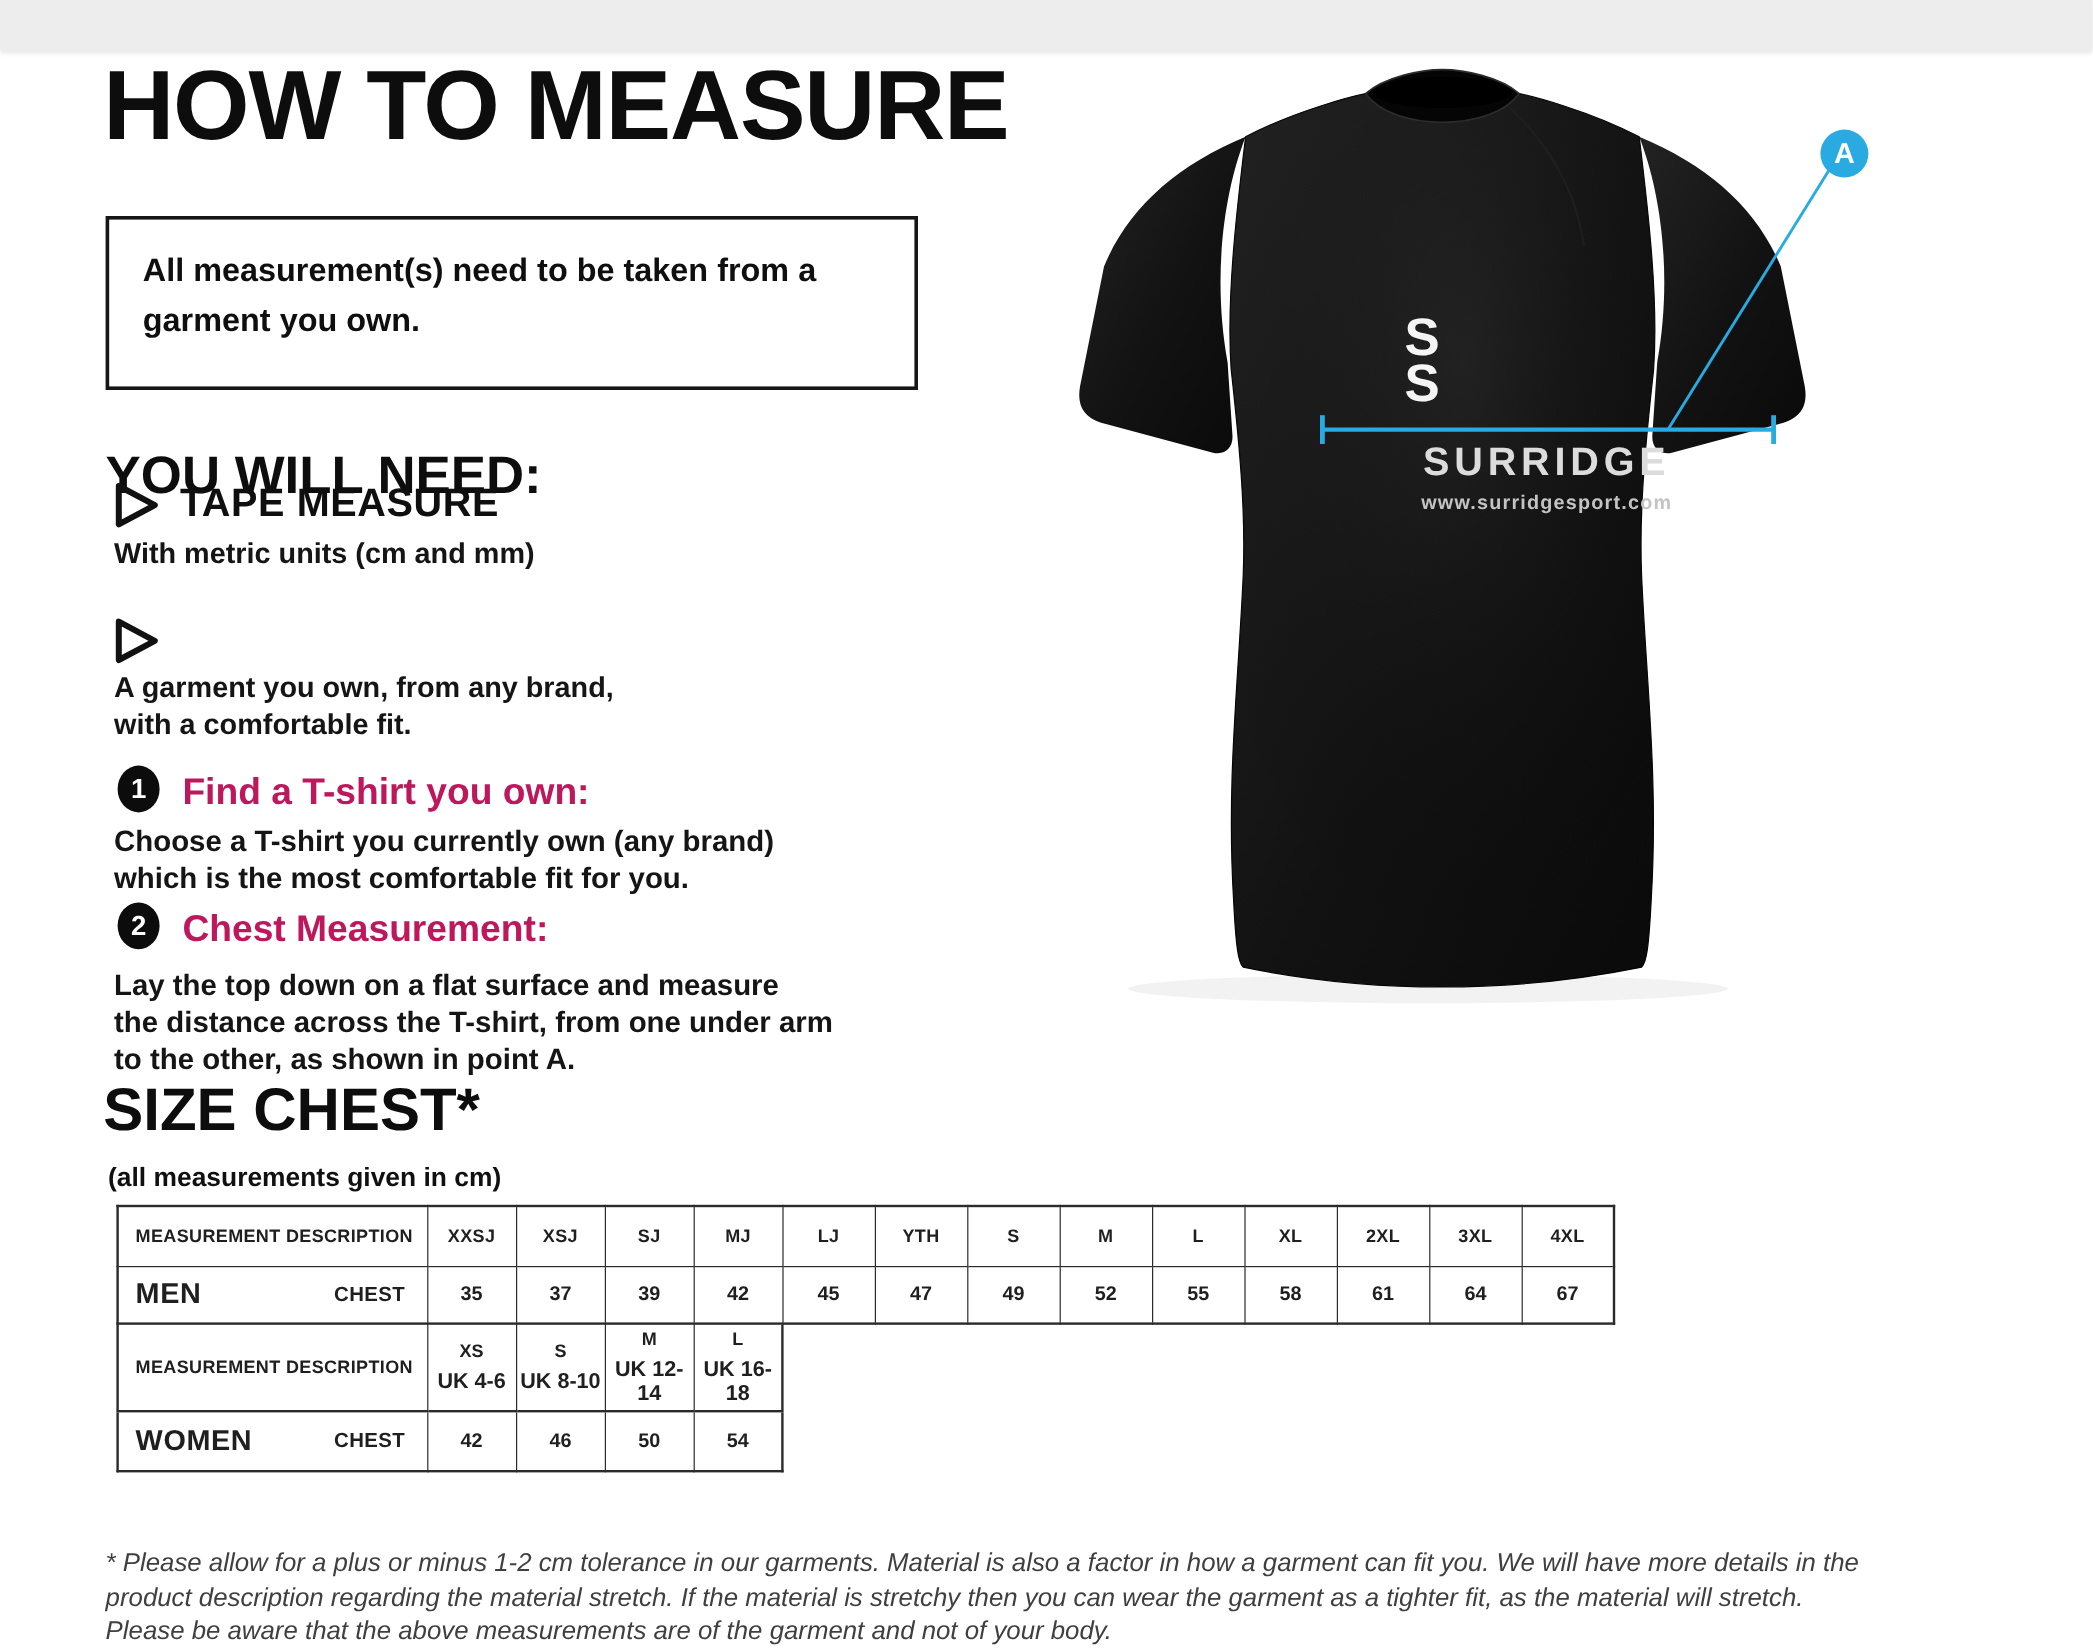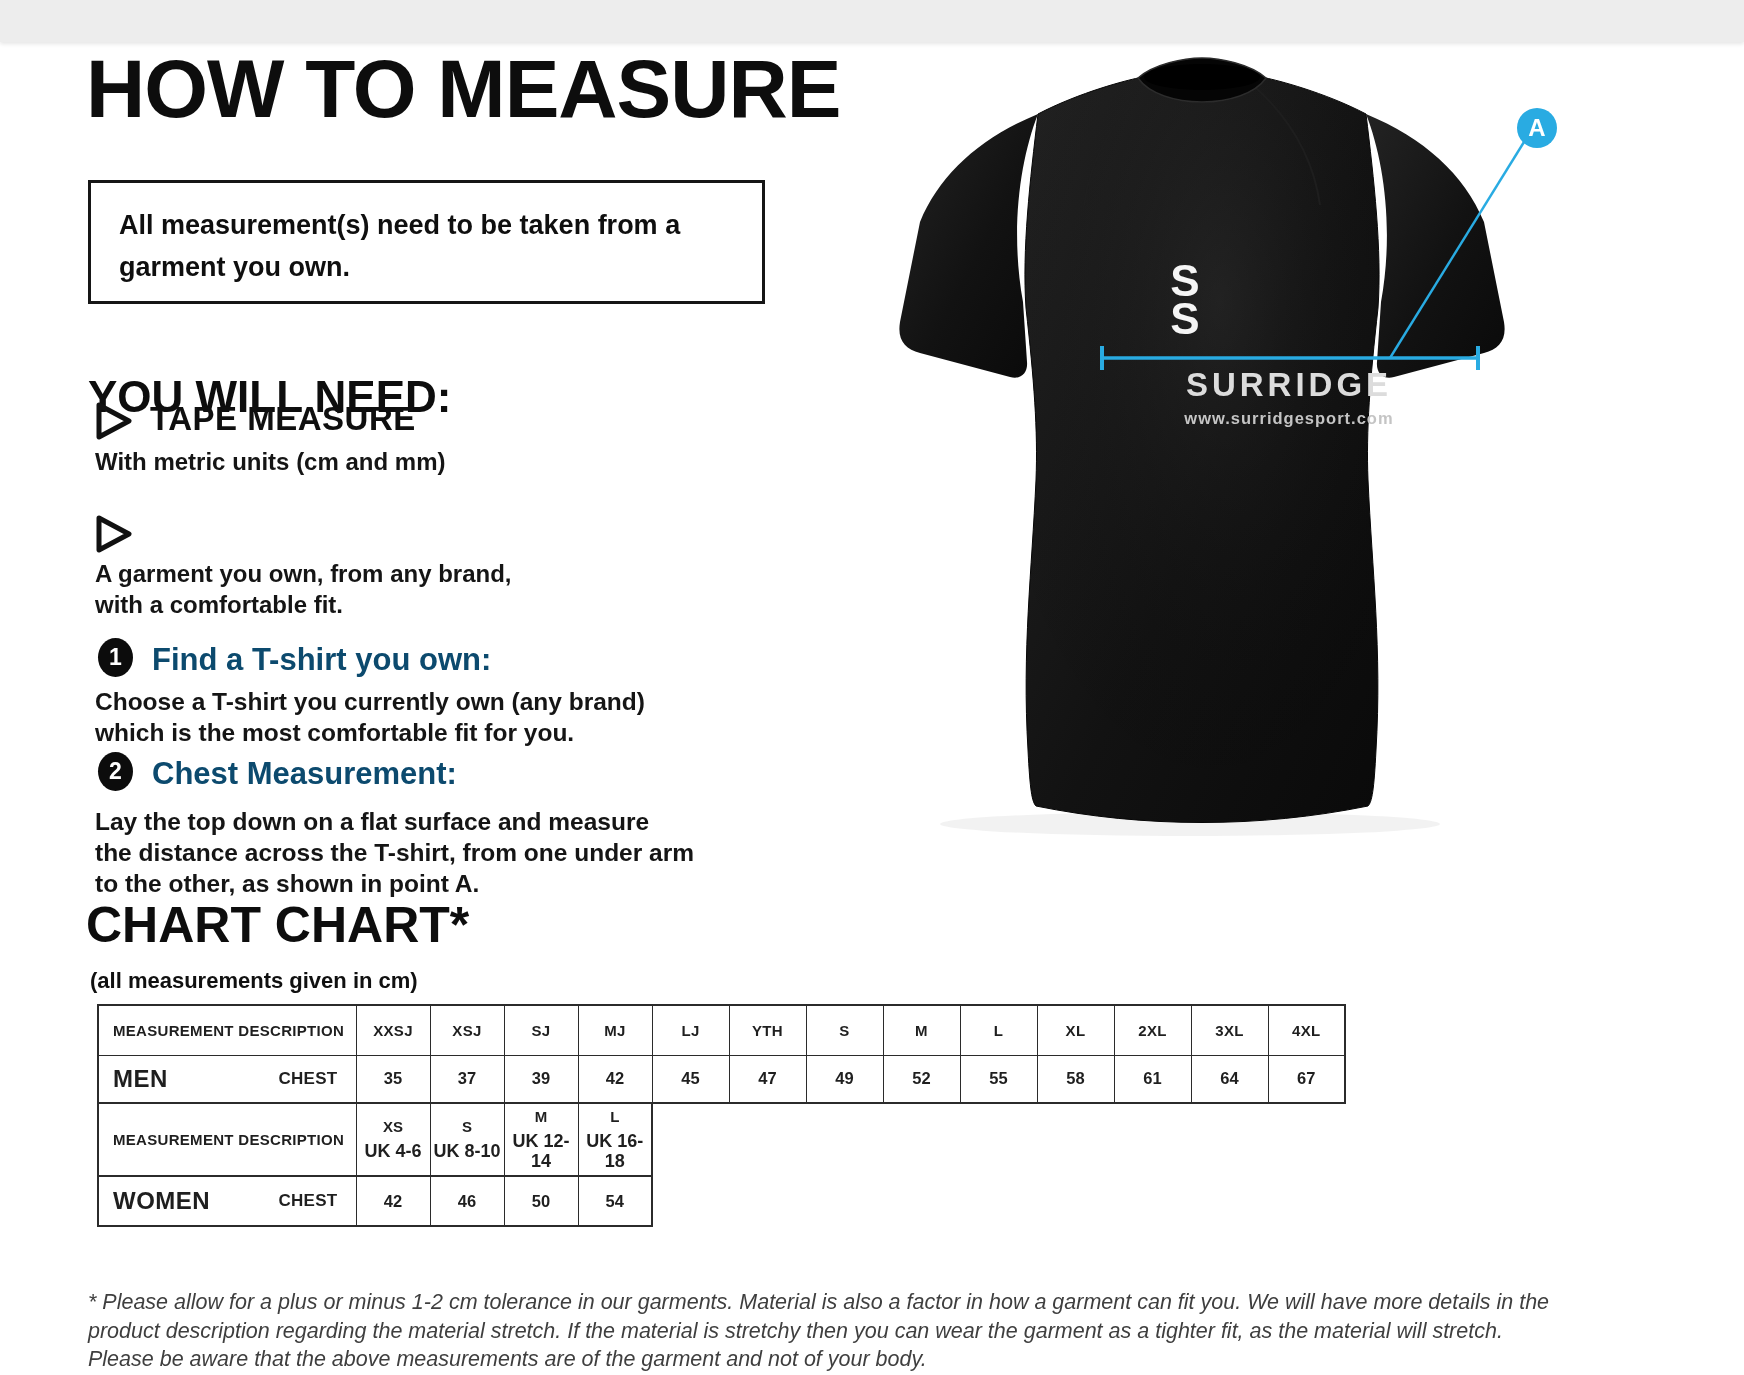--- a/index.html
+++ b/index.html
@@ -5,34 +5,34 @@
   html,body{margin:0;padding:0;background:#ffffff;}
   .canvas{position:relative;width:1744px;height:1375px;background:#ffffff;overflow:hidden;
           font-family:"Liberation Sans", sans-serif;color:#111;}
   .top-band{position:absolute;left:0;top:0;width:1744px;height:42px;background:#ededed;
             box-shadow:0 2px 4px rgba(0,0,0,.10);}
   .preline{white-space:pre-line;}
 
   .page-title{position:absolute;left:86px;top:42px;font-size:82px;font-weight:800;
               letter-spacing:-1px;color:#0d0d0d;}
 
-  .note-box{position:absolute;left:88px;top:180px;width:677px;height:124px;
+  .note-box{position:absolute;left:88px;top:180px;width:677px;height:145px;
             border:3px solid #161616;box-sizing:border-box;padding:22px 28px;}
   .note-text{font-size:27px;font-weight:700;line-height:1.55;color:#0f0f0f;}
 
   .ywn-heading{position:absolute;left:88px;top:340px;font-size:44px;font-weight:800;color:#0d0d0d;margin-top:32px;}
 
   .need-item-title{position:absolute;font-size:33px;font-weight:700;color:#0f0f0f;letter-spacing:.5px;}
   .need-item-desc{position:absolute;font-size:24px;font-weight:600;color:#151515;line-height:31px;}
   .tri{position:absolute;width:42px;height:40px;}
 
   .step-badge{position:absolute;width:35px;height:39px;border-radius:50%;background:#0c0c0c;
               color:#fff;display:flex;align-items:center;justify-content:center;
               font-size:23px;font-weight:700;}
-  .step-title{position:absolute;font-size:31px;font-weight:700;color:#0c4a6e;}
+  .step-title{position:absolute;font-size:31px;font-weight:700;color:#be185d;}
   .step-desc{position:absolute;font-size:24.5px;font-weight:600;color:#151515;line-height:31px;}
 
   .sc-heading{position:absolute;left:86px;top:896px;font-size:50px;font-weight:800;color:#0d0d0d;}
   .sc-subheading{position:absolute;left:90px;top:968px;font-size:22px;font-weight:700;color:#101010;}
 
   .sizes{position:absolute;left:97px;top:1004px;}
   .sizes table{border-collapse:collapse;table-layout:fixed;}
   .sizes td{border:1px solid #2b2b2b;vertical-align:middle;text-align:center;
             font-weight:700;color:#1f1f1f;padding:0;}
   .men-table{border:2px solid #2b2b2b;}
@@ -94,21 +94,21 @@
   <div class="step-title" style="left:152px;top:642px;">Find a T-shirt you own:</div>
   <div class="step-desc preline" style="left:95px;top:686px;">Choose a T-shirt you currently own (any brand)
 which is the most comfortable fit for you.</div>
 
   <div class="step-badge" style="left:98px;top:752px;">2</div>
   <div class="step-title" style="left:152px;top:756px;">Chest Measurement:</div>
   <div class="step-desc preline" style="left:95px;top:806px;">Lay the top down on a flat surface and measure
 the distance across the T-shirt, from one under arm
 to the other, as shown in point A.</div>
 
-  <div class="sc-heading">CHART CHART*</div>
+  <div class="sc-heading">SIZE CHEST*</div>
   <div class="sc-subheading">(all measurements given in cm)</div>
 
   <div class="sizes">
 
     <table class="men-table">
       <colgroup>
         <col style="width:258px">
           <col span="4" style="width:74px">
           <col span="9" style="width:77px">
       </colgroup>

